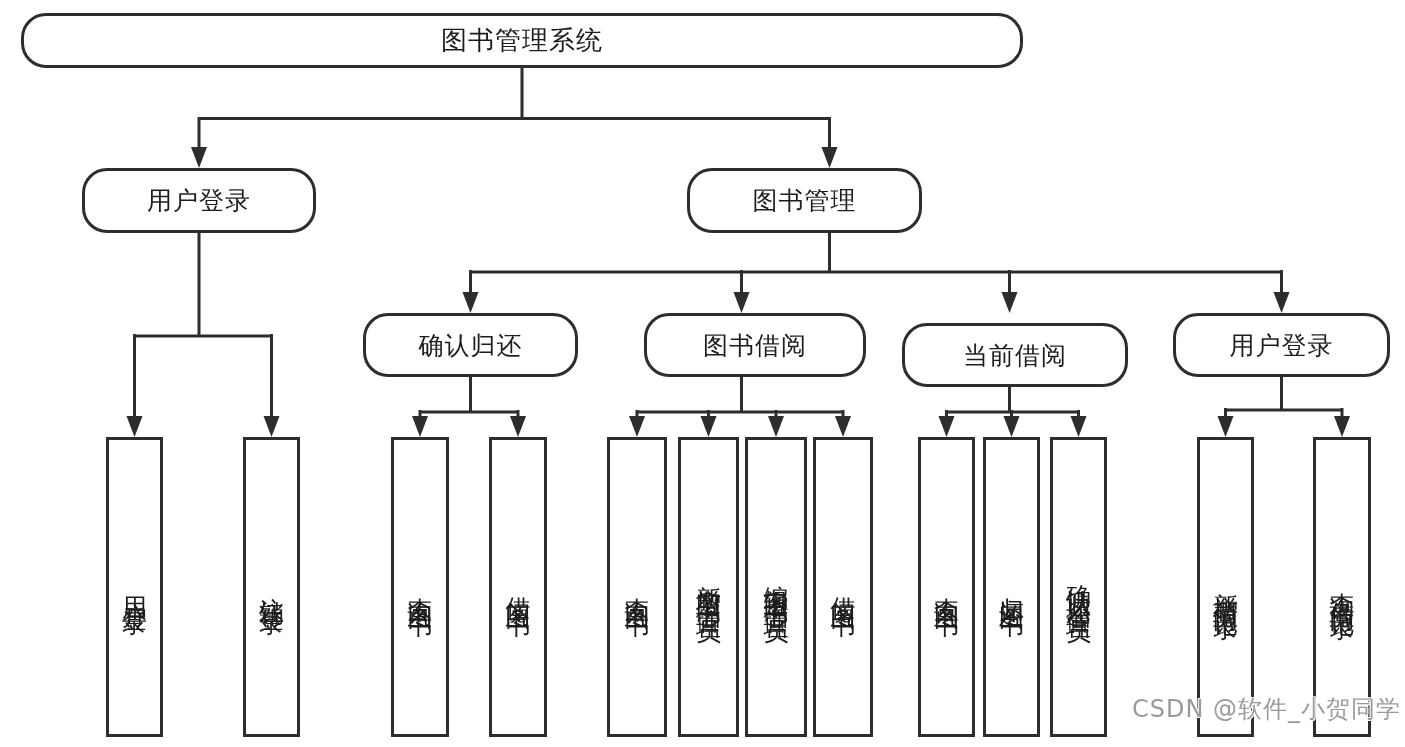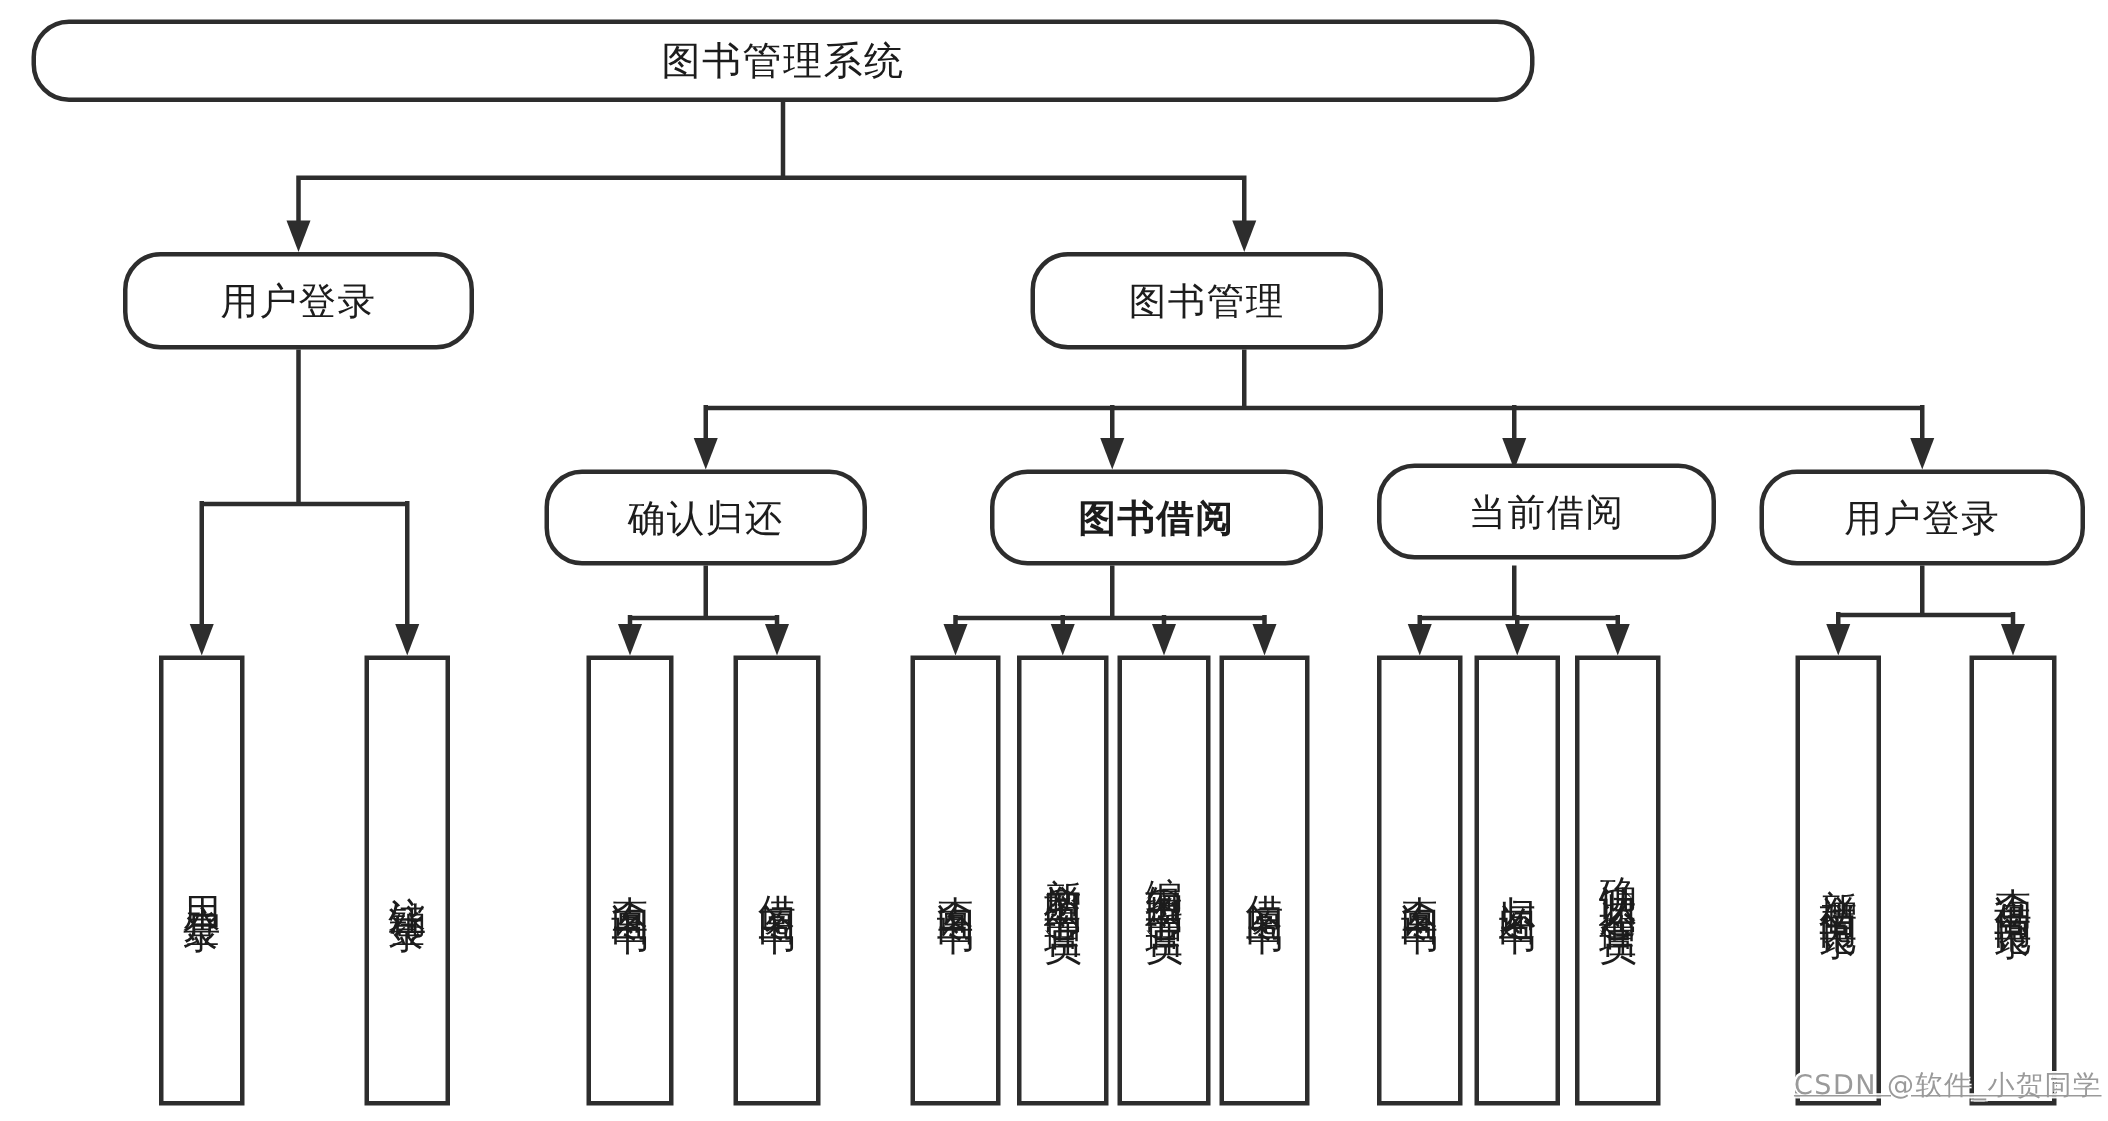--- a/index.html
+++ b/index.html
@@ -14,24 +14,23 @@
     text-align:center;
   }
   .hnode{font-size:25px;letter-spacing:1px;white-space:nowrap;border-radius:25px;}
   .root{font-size:26px;}
   .vnode{padding:6px 0;}
   .vnode .vtext{
     writing-mode:vertical-rl;text-orientation:mixed;
     font-size:25px;letter-spacing:5px;line-height:1;
   }
   #watermark{
-    position:absolute;right:4px;bottom:12px;font-size:18px;letter-spacing:1px;
+    position:absolute;right:4px;bottom:22px;font-size:24px;letter-spacing:1px;
     color:#9a9a9a;white-space:nowrap;
     text-shadow:1px 1px 0 #ffffff,-1px -1px 0 #ffffff,1px -1px 0 #ffffff,-1px 1px 0 #ffffff;
-    text-decoration:underline;
   }
 </style>
 </head>
 <body>
 
 <div id="canvas">
 
   <svg id="connectors" viewBox="0 0 1405 747" xmlns="http://www.w3.org/2000/svg">
     <g stroke="#2d2d2d" stroke-width="3" fill="none">
 
@@ -74,22 +73,22 @@
       <polygon points="1334,416 1350,416 1342,437"></polygon>
     </g>
   </svg>
 
   <div class="node hnode root" style="left:21px;top:13px;width:1002px;height:55px;">图书管理系统</div>
 
   <div class="node hnode" style="left:82px;top:168px;width:234px;height:65px;">用户登录</div>
   <div class="node hnode" style="left:687px;top:168px;width:235px;height:65px;">图书管理</div>
 
   <div class="node hnode" style="left:363px;top:313px;width:215px;height:64px;">确认归还</div>
-  <div class="node hnode" style="left:660px;top:313px;width:222px;height:64px;font-weight:bold;">图书借阅</div>
-  <div class="node hnode" style="left:902px;top:309px;width:226px;height:64px;margin-left:16px;">当前借阅</div>
+  <div class="node hnode" style="left:644px;top:313px;width:222px;height:64px;">图书借阅</div>
+  <div class="node hnode" style="left:902px;top:323px;width:226px;height:64px;">当前借阅</div>
   <div class="node hnode" style="left:1173px;top:313px;width:217px;height:64px;">用户登录</div>
 
   <div class="node vnode" style="left:106px;top:437px;width:57px;height:300px;">
     <span class="vtext">用户登录</span>
   </div>
   <div class="node vnode" style="left:243px;top:437px;width:57px;height:300px;">
     <span class="vtext">注销登录</span>
   </div>
 
   <div class="node vnode" style="left:391px;top:437px;width:58px;height:300px;">

